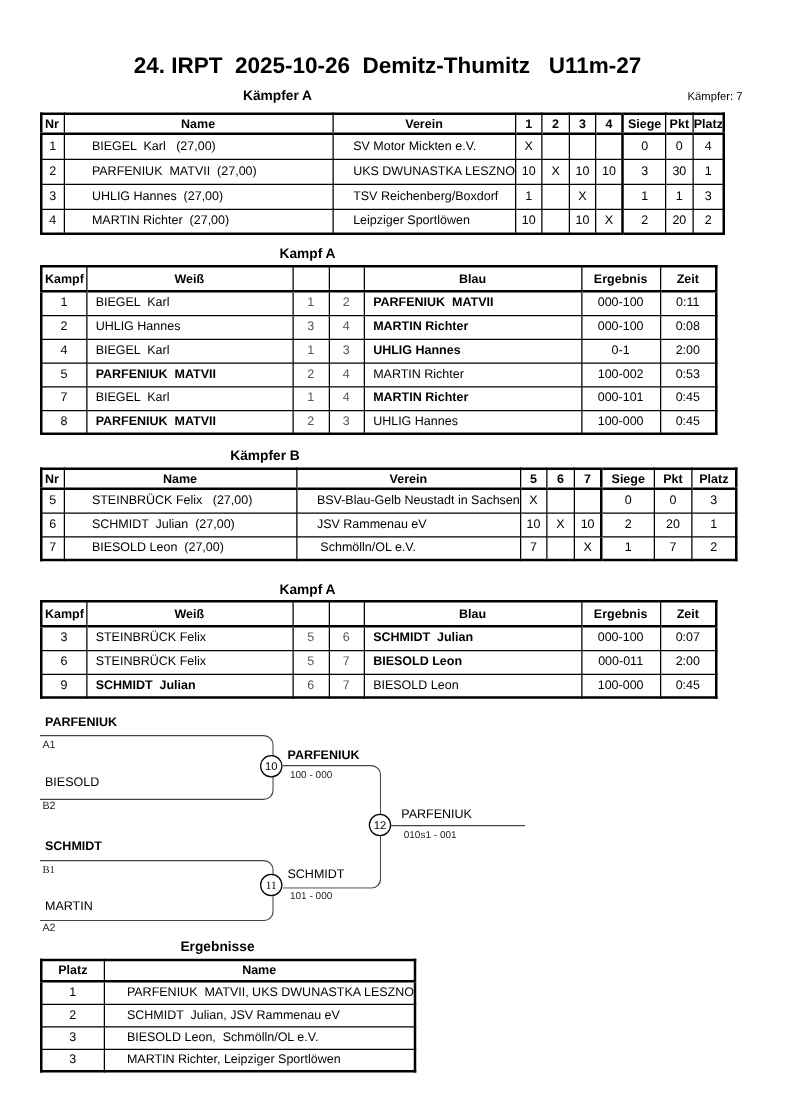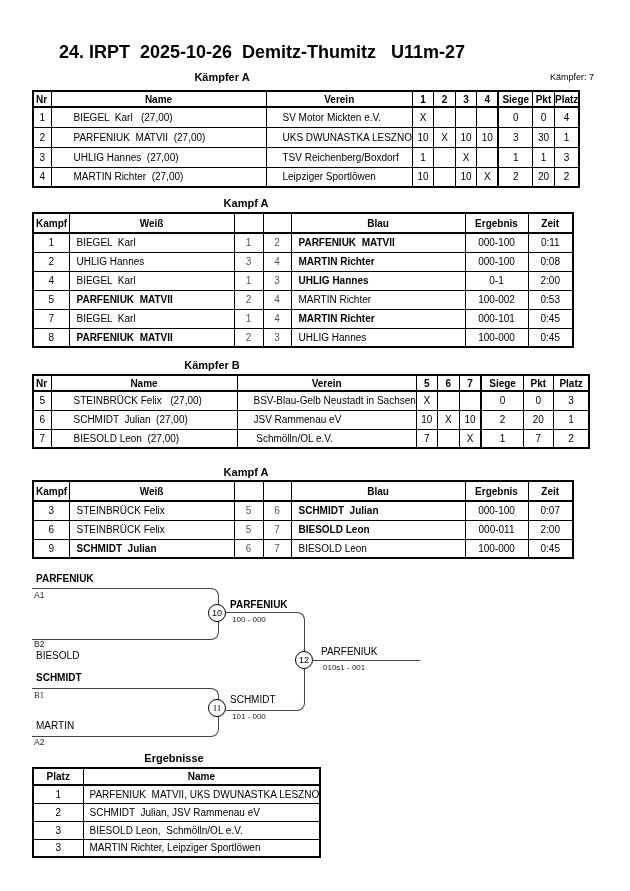--- a/index.html
+++ b/index.html
@@ -1,39 +1,39 @@
 <!DOCTYPE html>
 <html><head>
 <meta charset="utf-8">
 <style>
   html,body{margin:0;padding:0;}
   body{
     width:630px;height:891px;position:relative;background:#ffffff;
     font-family:"Liberation Sans","DejaVu Sans",sans-serif;color:#000;
   }
   .abs{position:absolute;}
-  .doc-title{left:0;top:42px;width:524px;text-align:center;font-size:18px;font-weight:bold;white-space:pre;letter-spacing:0px;}
+  .doc-title{left:0;top:42px;width:524px;text-align:center;font-size:18px;font-weight:bold;white-space:pre;letter-spacing:0px;padding-left:48px;}
   .sec-title{font-size:11px;font-weight:bold;text-align:center;white-space:pre;}
   .count-label{left:550px;top:72px;font-size:9px;}
   table{border-collapse:collapse;table-layout:fixed;position:absolute;background:#fff;border:2px solid #000;}
   th,td{border:1px solid #000;font-size:10px;padding:0;text-align:center;vertical-align:middle;white-space:pre;overflow:hidden;}
   thead th{font-weight:bold;border-bottom:2px solid #000;}
   .sep{border-left:2px solid #000 !important;}
   .c-name{text-align:left;padding-left:22px;}
   .c-verein{text-align:left;padding-left:16px;overflow:visible;}
   .h-left{text-align:left;padding-left:2px;}
   .fw{font-weight:bold;}
   .t-poolA{left:32px;top:90px;}   .t-poolA thead tr{height:16px;} .t-poolA tbody tr{height:20px;}
   .t-fightA{left:32px;top:212px;} .t-fightA thead tr{height:20px;} .t-fightA tbody tr{height:19px;}
   .t-poolB{left:32px;top:374px;}  .t-poolB thead tr{height:16px;} .t-poolB tbody tr{height:19px;}
   .t-fightB{left:32px;top:480px;} .t-fightB thead tr{height:20px;} .t-fightB tbody tr{height:19px;}
   .t-results{left:32px;top:767px;} .t-results thead tr{height:17px;} .t-results tbody tr{height:18px;}
   .t-fightA .c-fname,.t-fightB .c-fname{text-align:left;padding-left:7px;}
   .c-mnr{color:#555;}
-  .c-res{overflow:hidden;text-align:left;padding-left:6px;}
+  .c-res{overflow:hidden;text-align:left;padding-left:18px;}
   
   .br-box{position:absolute;border-color:#444;border-style:solid;border-width:0;}
   .b-semi1{left:32px;top:588px;width:186px;height:50px;border-top-width:1px;border-right-width:1px;border-bottom-width:1px;border-radius:0 8px 8px 0;}
   .b-semi2{left:32px;top:688px;width:186px;height:47px;border-top-width:1px;border-right-width:1px;border-bottom-width:1px;border-radius:0 8px 8px 0;}
   .b-ftop{left:226px;top:612px;width:78px;height:48px;border-top-width:1px;border-right-width:1px;border-radius:0 8px 0 0;}
   .b-fbot{left:226px;top:660px;width:78px;height:50px;border-bottom-width:1px;border-right-width:1px;border-radius:0 0 8px 0;}
   .b-final-line{left:313px;top:660px;width:107px;height:1px;background:#444;}
   .br-circle{position:absolute;width:16px;height:16px;border:1px solid #000;border-radius:50%;background:#fff;font-size:9px;line-height:16px;text-align:center;z-index:3;}
   .br-name{position:absolute;font-size:10px;white-space:pre;}
   .br-seed{position:absolute;font-size:8.5px;color:#222;}
@@ -317,21 +317,21 @@
         <td class="c-fname">BIESOLD Leon</td>
         <td class="">100-000</td>
         <td class="">0:45</td>
       </tr>
     </tbody>
 </table>
 
 <div>
   <div class="br-name fw" style="left:36px;top:573px;">PARFENIUK</div>
   <div class="br-seed" style="left:34px;top:590px;">A1</div>
-  <div class="br-name" style="left:36px;top:650px;">BIESOLD</div>
+  <div class="br-name" style="left:36px;top:621px;">BIESOLD</div>
   <div class="br-seed" style="left:34px;top:639px;">B2</div>
   <div class="br-box b-semi1"></div>
   <div class="br-circle" style="left:208px;top:604px;">10</div>
   <div class="br-name fw" id="w-semi1" style="left:230px;top:599px;">PARFENIUK</div>
   <div class="br-score" style="left:232px;top:615px;">100 - 000</div>
 
   <div class="br-name fw" style="left:36px;top:672px;">SCHMIDT</div>
   <div class="br-seed" style="left:34px;top:690px;font-family:Liberation Serif, serif;">B1</div>
   <div class="br-name" style="left:36px;top:720px;">MARTIN</div>
   <div class="br-seed" style="left:34px;top:737px;">A2</div>

